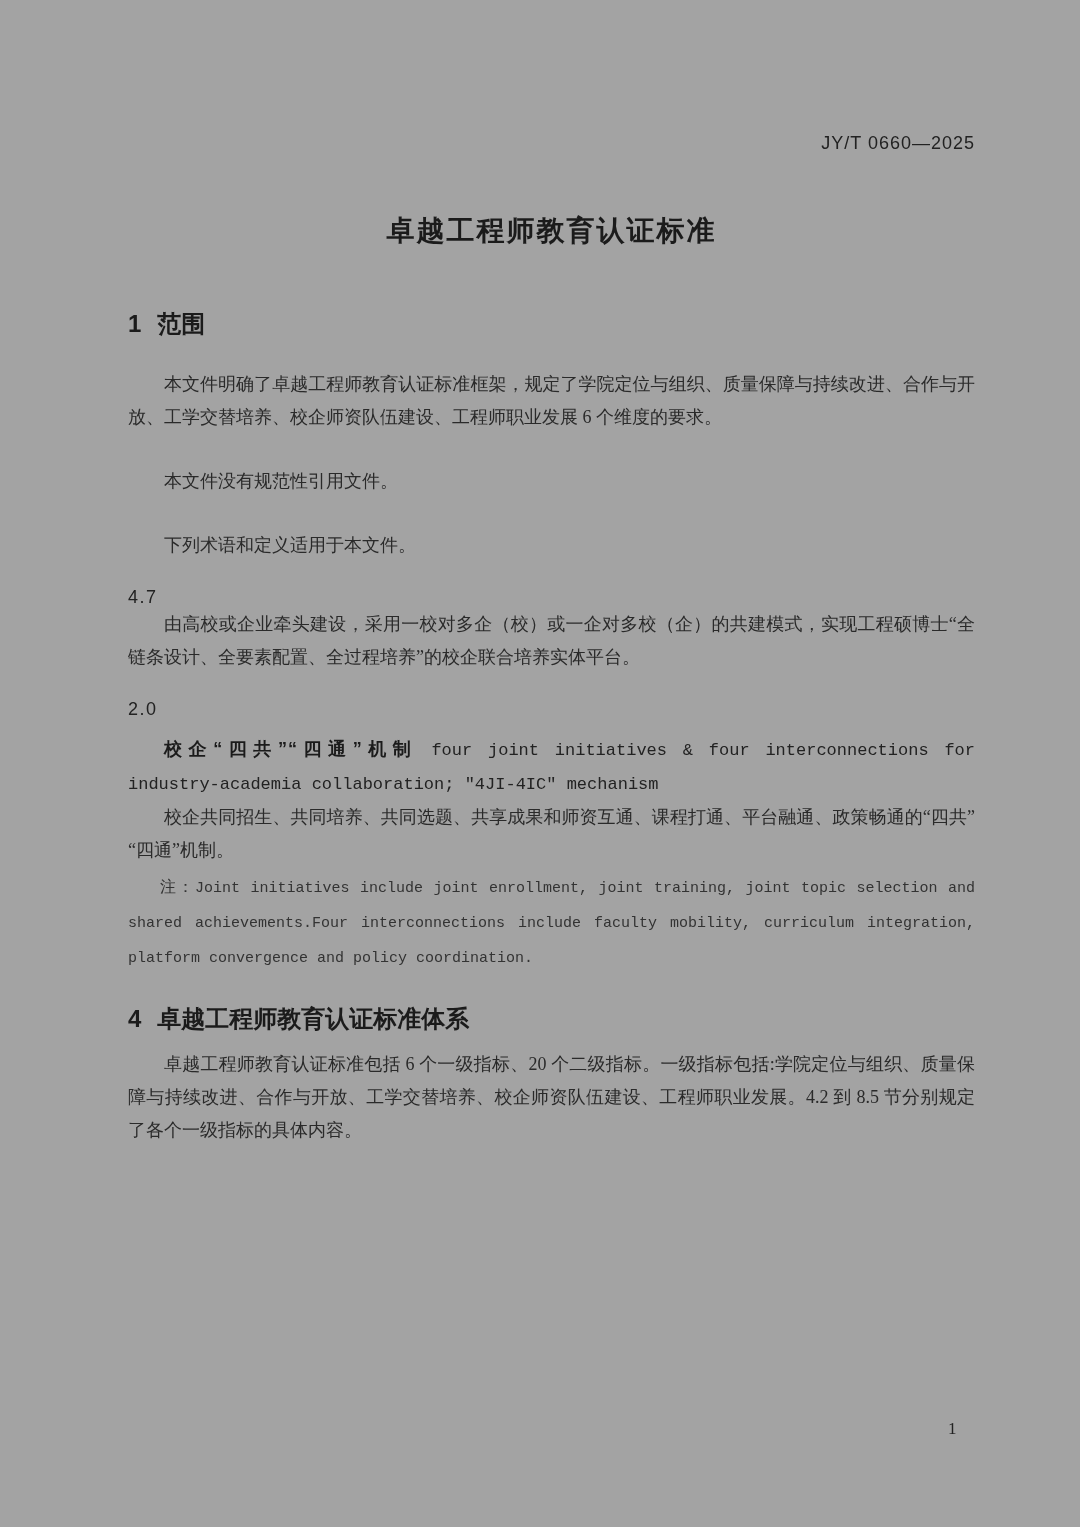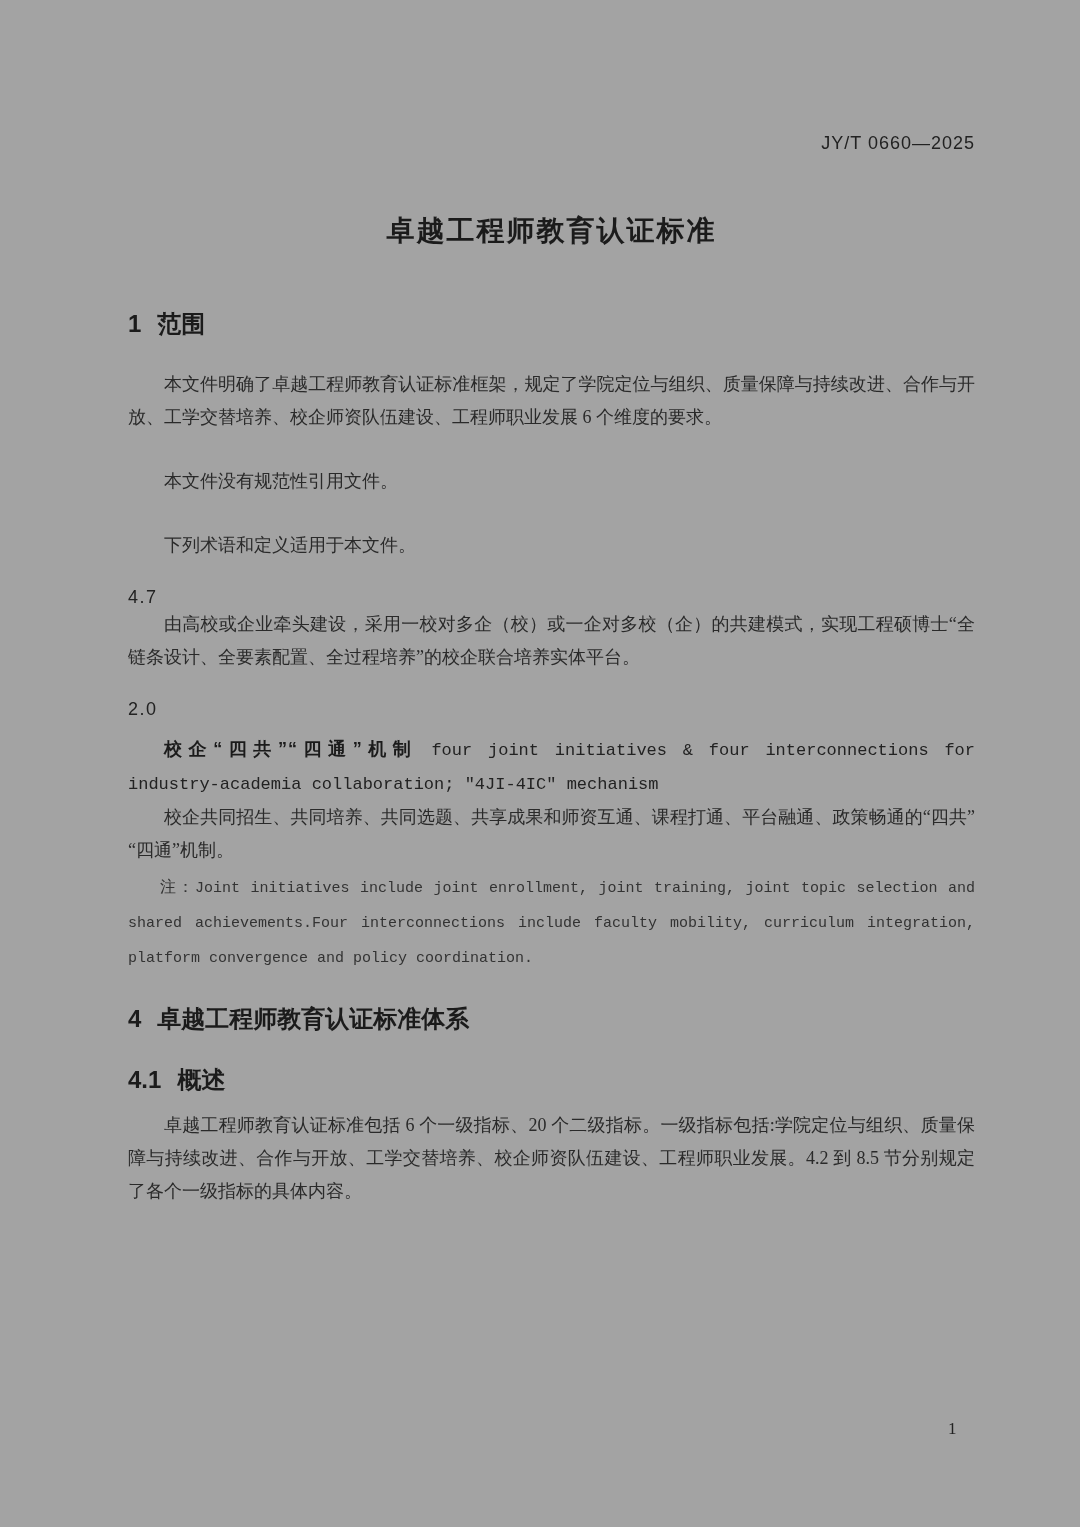--- a/index.html
+++ b/index.html
@@ -130,21 +130,18 @@
       <span class="term-zh">校企“四共”“四通”机制</span><span class="term-en">four joint initiatives &amp; four interconnections for industry-academia collaboration; "4JI-4IC" mechanism</span>
     </p>
     <p class="para">校企共同招生、共同培养、共同选题、共享成果和师资互通、课程打通、平台融通、政策畅通的“四共”“四通”机制。</p>
     <p class="note">
       <span class="note-label">注：</span><span class="note-en">Joint initiatives include joint enrollment, joint training, joint topic selection and shared achievements.Four interconnections include faculty mobility, curriculum integration, platform convergence and policy coordination.</span>
     </p>
 
     <div class="sec-heading mt-h4">
       <span class="sec-num">4</span><span>卓越工程师教育认证标准体系</span>
     </div>
-    <div class="sec-heading mt-h41">
-      <span class="sec-num">4.1</span><span>概述</span>
-    </div>
     <p class="para mt-p41">卓越工程师教育认证标准包括 6 个一级指标、20 个二级指标。一级指标包括:学院定位与组织、质量保障与持续改进、合作与开放、工学交替培养、校企师资队伍建设、工程师职业发展。4.2 到 8.5 节分别规定了各个一级指标的具体内容。</p>
 
   </div>
 
   <div class="page-number">1</div>
 </div>
 
 </body></html>

